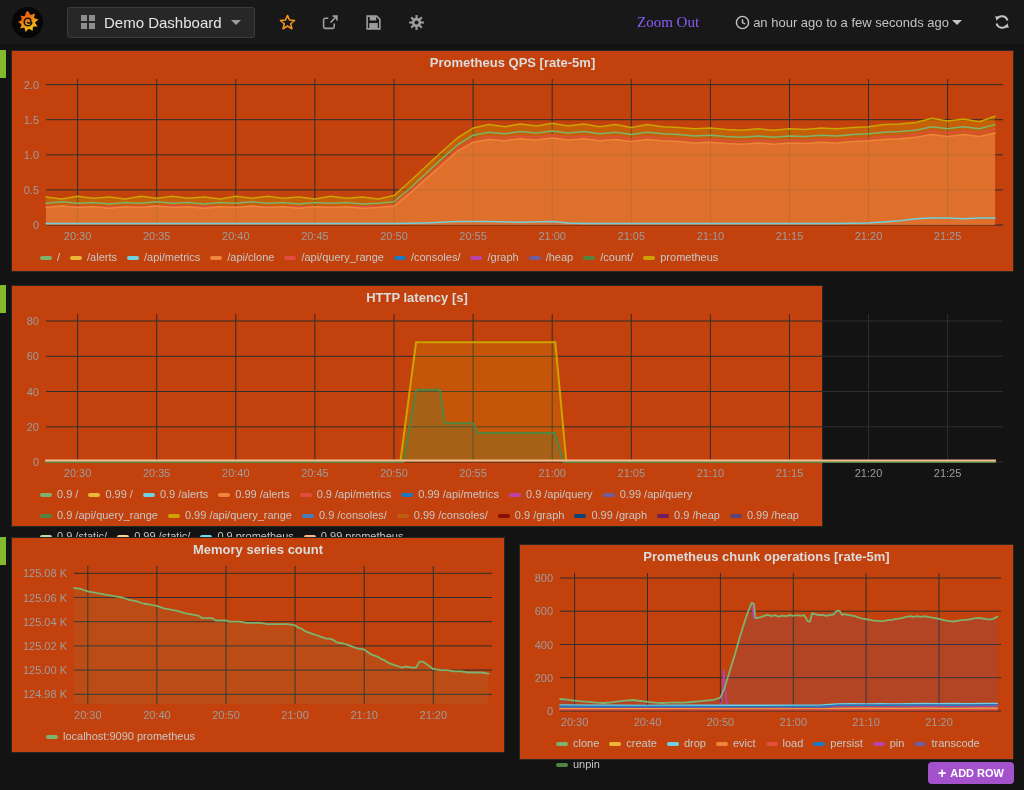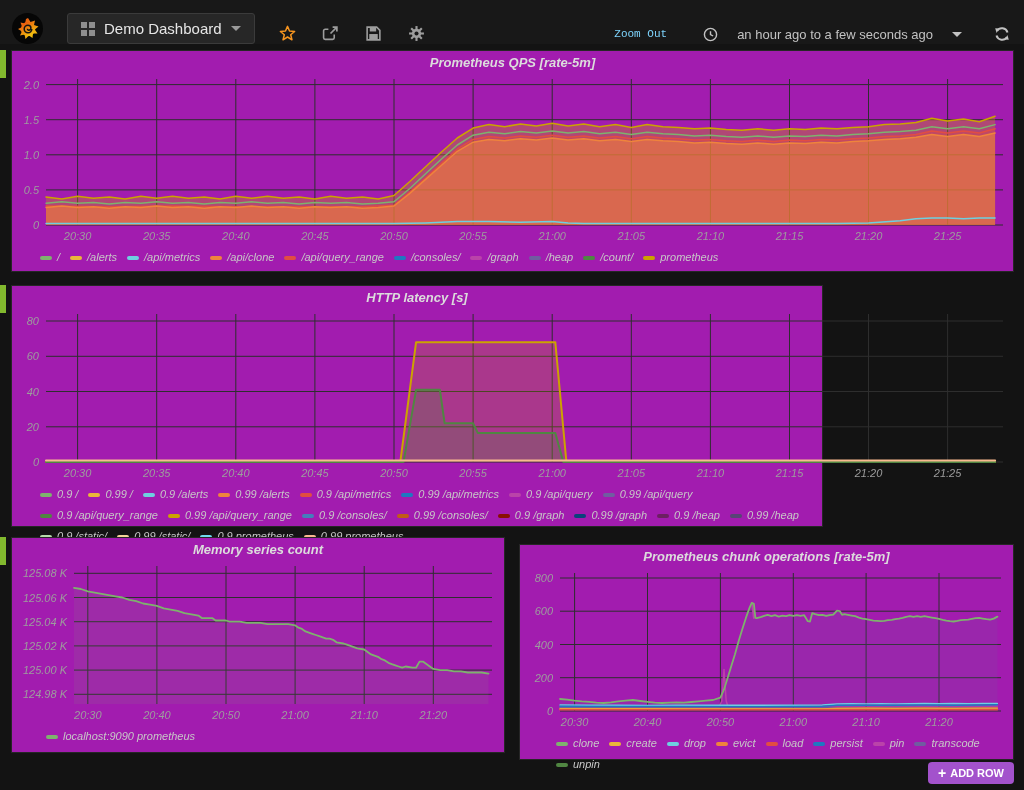--- a/index.html
+++ b/index.html
@@ -1,32 +1,32 @@
 <!DOCTYPE html>
 <html><head>
 <meta charset="utf-8">
 <style>
   html,body{margin:0;padding:0;background:#131313;width:1024px;height:790px;overflow:hidden;
     font-family:"Liberation Sans",sans-serif;}
   
-  .navbar{height:44px;background:#181818;display:flex;align-items:flex-end;padding:0 12px;box-sizing:border-box;}
+  .navbar{height:44px;background:#181818;display:flex;align-items:center;padding:0 12px;box-sizing:border-box;}
   .logo{width:31px;height:31px;border-radius:50%;background:#060606;display:flex;align-items:center;justify-content:center;margin-right:24px;cursor:pointer;}
   .dash-btn{display:flex;align-items:center;gap:9px;background:#272727;border:1px solid #3b3b3b;border-radius:3px;height:31px;padding:0 13px;cursor:pointer;}
   .grid-icon{display:grid;grid-template-columns:6px 6px;grid-gap:2px;}
   .grid-icon i{width:6px;height:6px;background:#8f8f8f;display:block;}
   .dash-title{color:#e6e6e6;font-size:15px;}
   .caret{width:0;height:0;border-left:5px solid transparent;border-right:5px solid transparent;border-top:5px solid #9a9a9a;display:inline-block;}
   .nav-actions{display:flex;align-items:center;margin-left:22px;gap:22px;}
   .icon-btn{background:none;border:none;padding:2px;cursor:pointer;display:flex;align-items:center;}
   .nav-right{margin-left:auto;display:flex;align-items:center;gap:24px;}
-  .zoom-out{background:none;border:none;color:#7dd3fc;font-size:11px;cursor:pointer;font-family:Liberation Mono, monospace;}
-  .timepicker{background:none;border:none;display:flex;align-items:center;gap:19px;color:#c2c2c2;font-size:13px;cursor:pointer;font-family:"Liberation Sans",sans-serif;}
+  .zoom-out{background:none;border:none;color:#8b5cf6;font-size:15px;cursor:pointer;font-family:Liberation Serif, serif;}
+  .timepicker{background:none;border:none;display:flex;align-items:center;gap:3px;color:#c2c2c2;font-size:13px;cursor:pointer;font-family:"Liberation Sans",sans-serif;}
   
   .dashboard{position:relative;width:1024px;height:746px;}
-  .panel{position:absolute;background:#a21caf;border:1px solid #262626;box-sizing:border-box;font-style:italic;}
+  .panel{position:absolute;background:#c2410c;border:1px solid #262626;box-sizing:border-box;}
   .p1{left:11px;top:6px;width:1003px;height:222px;}
   .p2{left:11px;top:241px;width:812px;height:242px;}
   .p3{left:11px;top:493px;width:494px;height:216px;}
   .p4{left:519px;top:493px;width:495px;height:216px;margin-top:7px;}
   .handle{position:absolute;left:0;width:6px;height:28px;background:#82b92e;cursor:pointer;}
   .h1{top:6px}.h2{top:241px}.h3{top:493px}
   .panel-title{height:22px;line-height:24px;text-align:center;color:#dcdcdc;font-size:13px;font-weight:bold;cursor:pointer;}
   svg.chart{display:block;margin:0 4px;}
   svg.chart text{fill:#9d9d9d;font-size:11px;font-family:"Liberation Sans",sans-serif;}
   .legend{display:flex;flex-wrap:wrap;align-items:center;padding:2px 6px 0 28px;}

